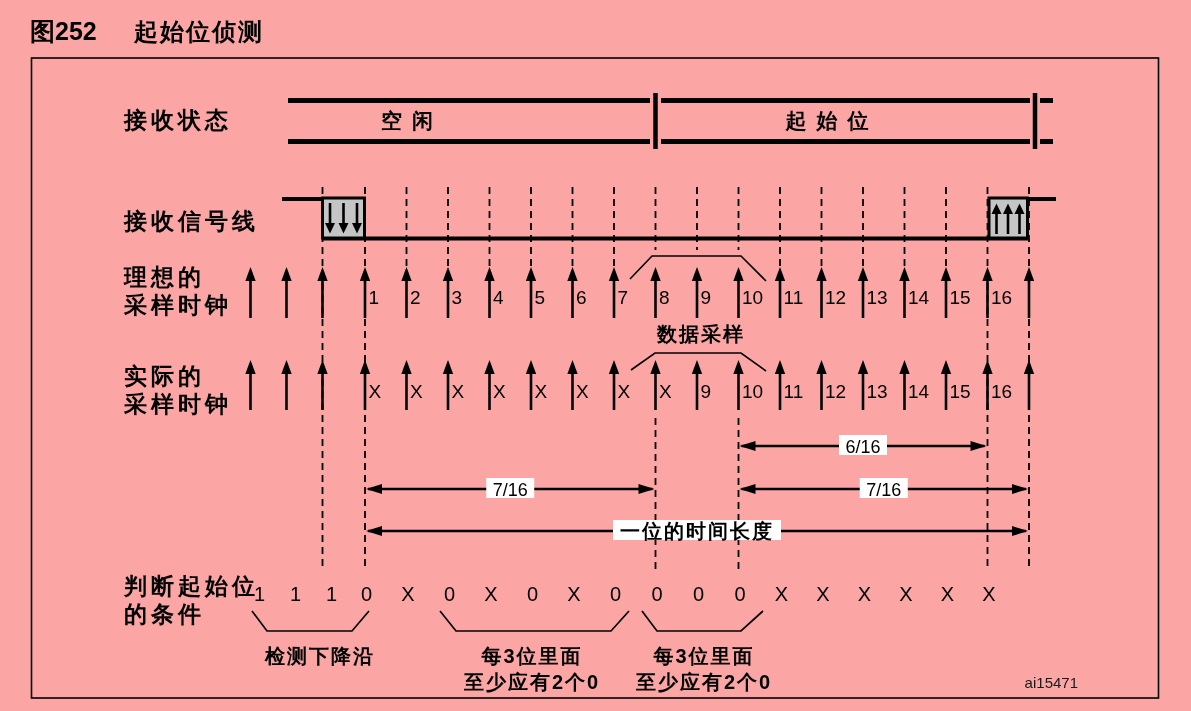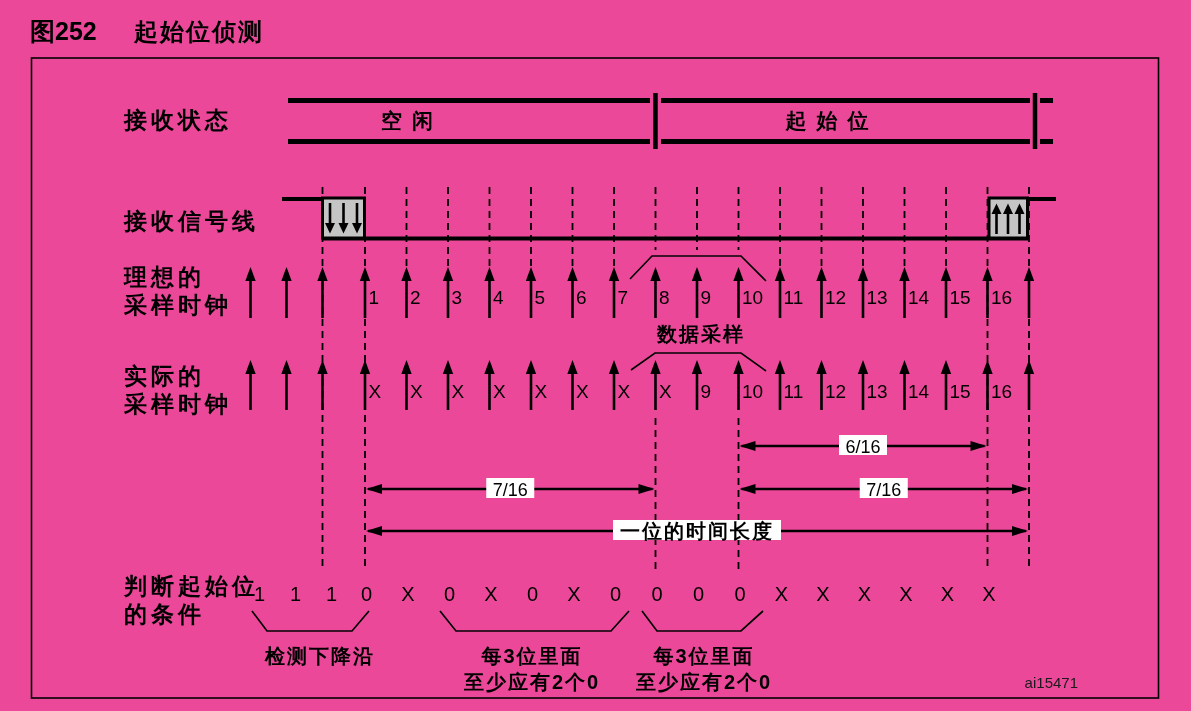--- a/index.html
+++ b/index.html
@@ -1,16 +1,16 @@
 <!DOCTYPE html>
 <html><head>
 <meta charset="utf-8">
 <style>
   html,body{margin:0;padding:0;background:#ffffff;}
-  .page{position:relative;width:1191px;height:711px;background:#ec4899;overflow:hidden;}
+  .page{position:relative;width:1191px;height:711px;background:#fca5a5;overflow:hidden;}
   svg{display:block;}
   svg text{font-family:"Liberation Sans", sans-serif;fill:#000;}
   .title-num{font-size:25px;font-weight:700;}
   .title-txt{font-size:24px;font-weight:700;letter-spacing:2px;}
   .cn{font-size:23px;font-weight:700;letter-spacing:4px;}
   .cn-sm{font-size:20px;font-weight:700;letter-spacing:2px;text-anchor:middle;}
   .band-label{font-size:21px;font-weight:700;letter-spacing:10px;text-anchor:middle;}
   .num{font-size:19px;}
   .cond{font-size:20px;text-anchor:middle;}
   .dim{font-size:18px;text-anchor:middle;}

